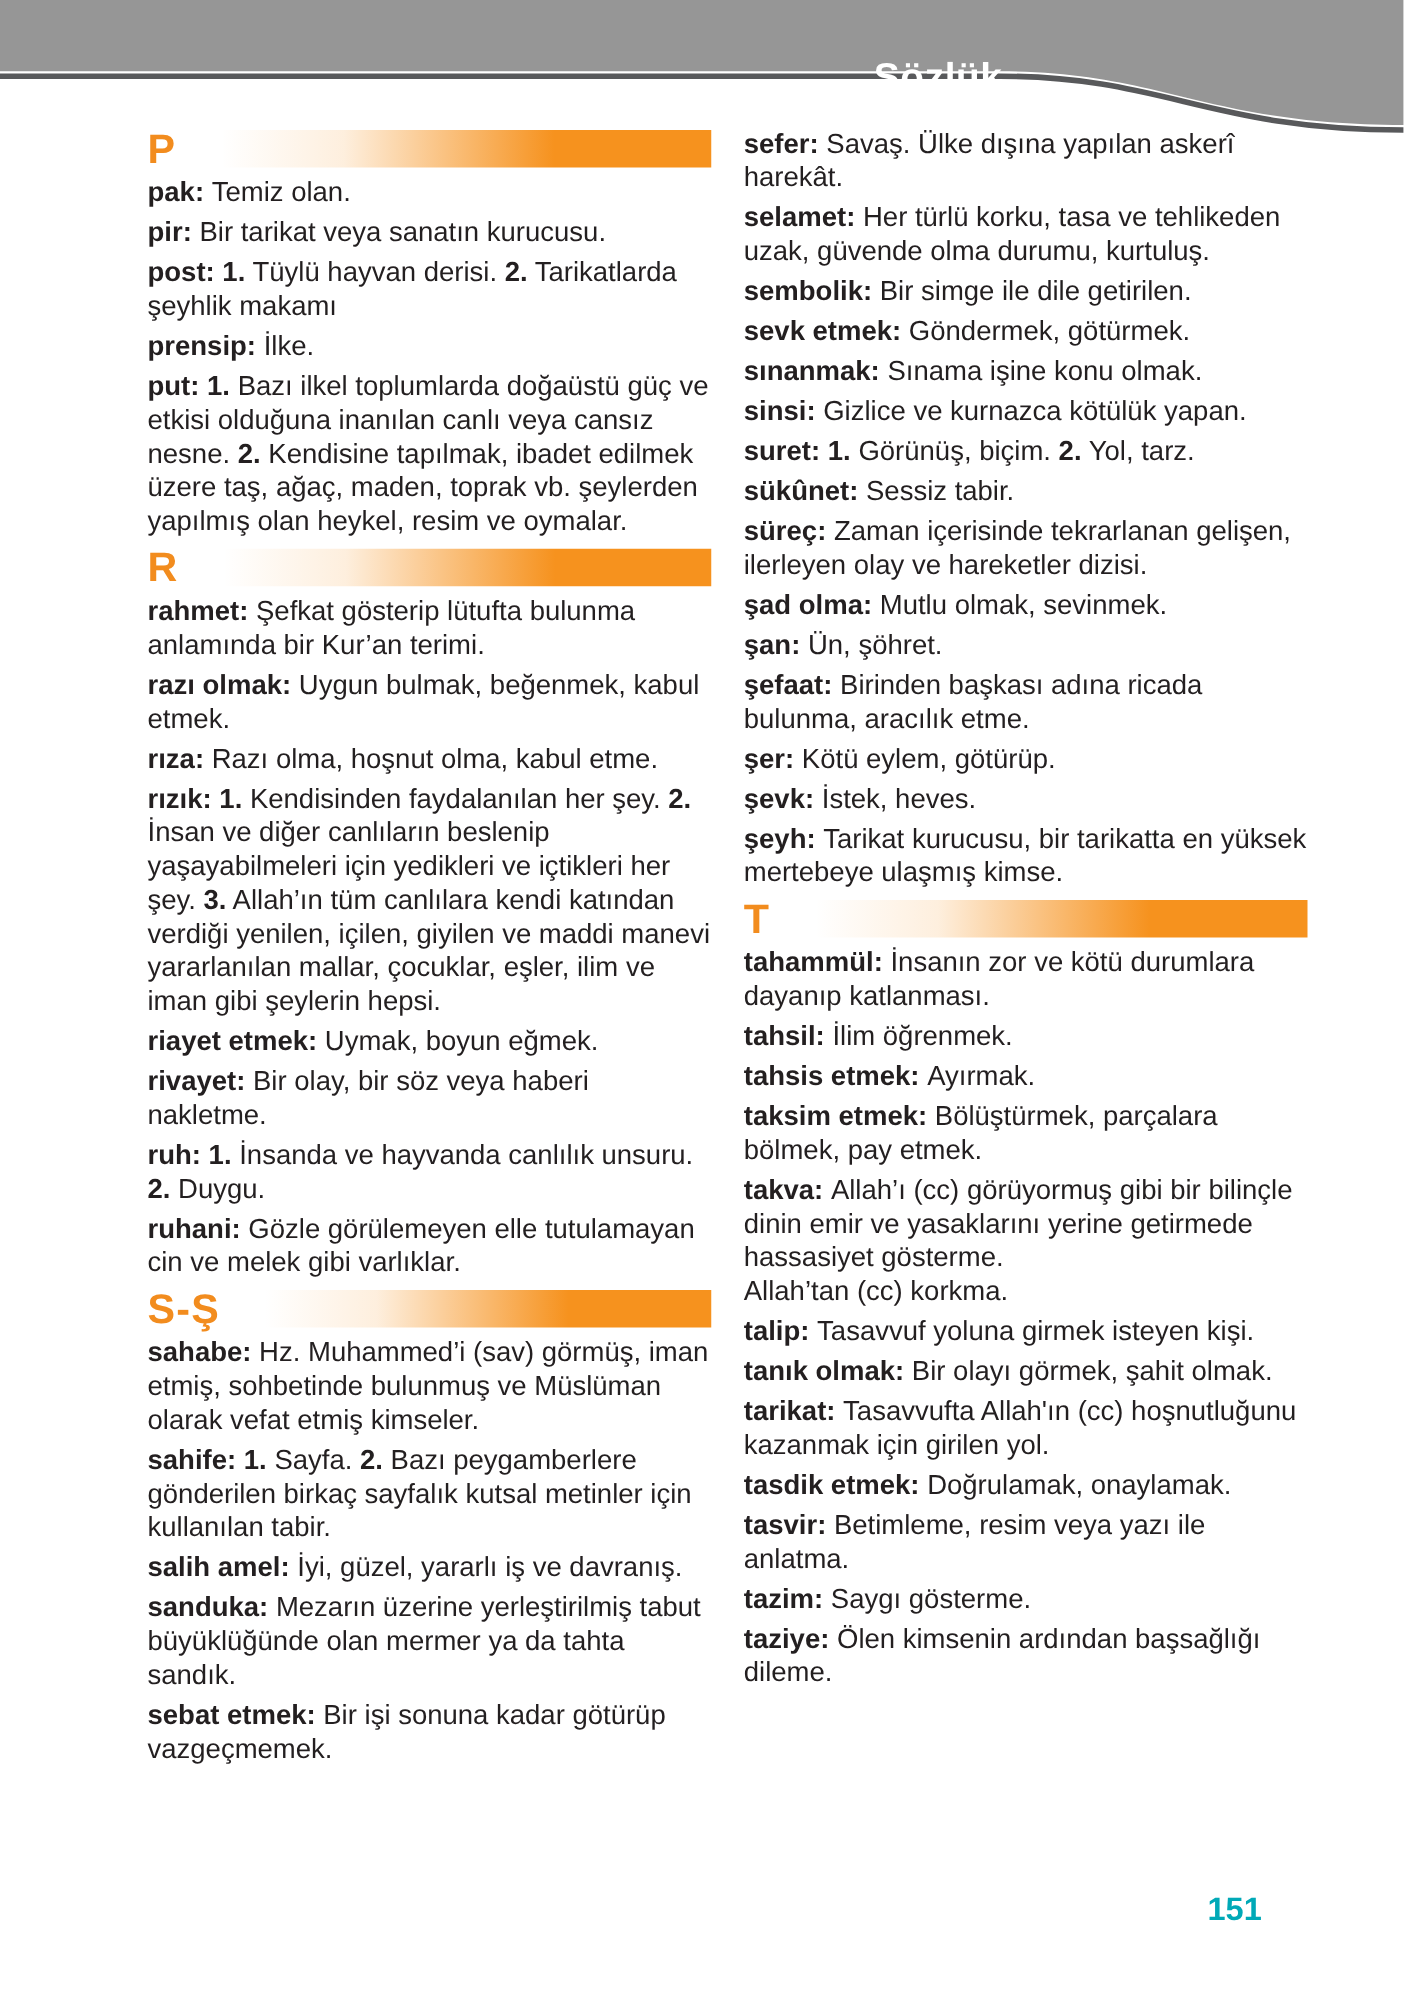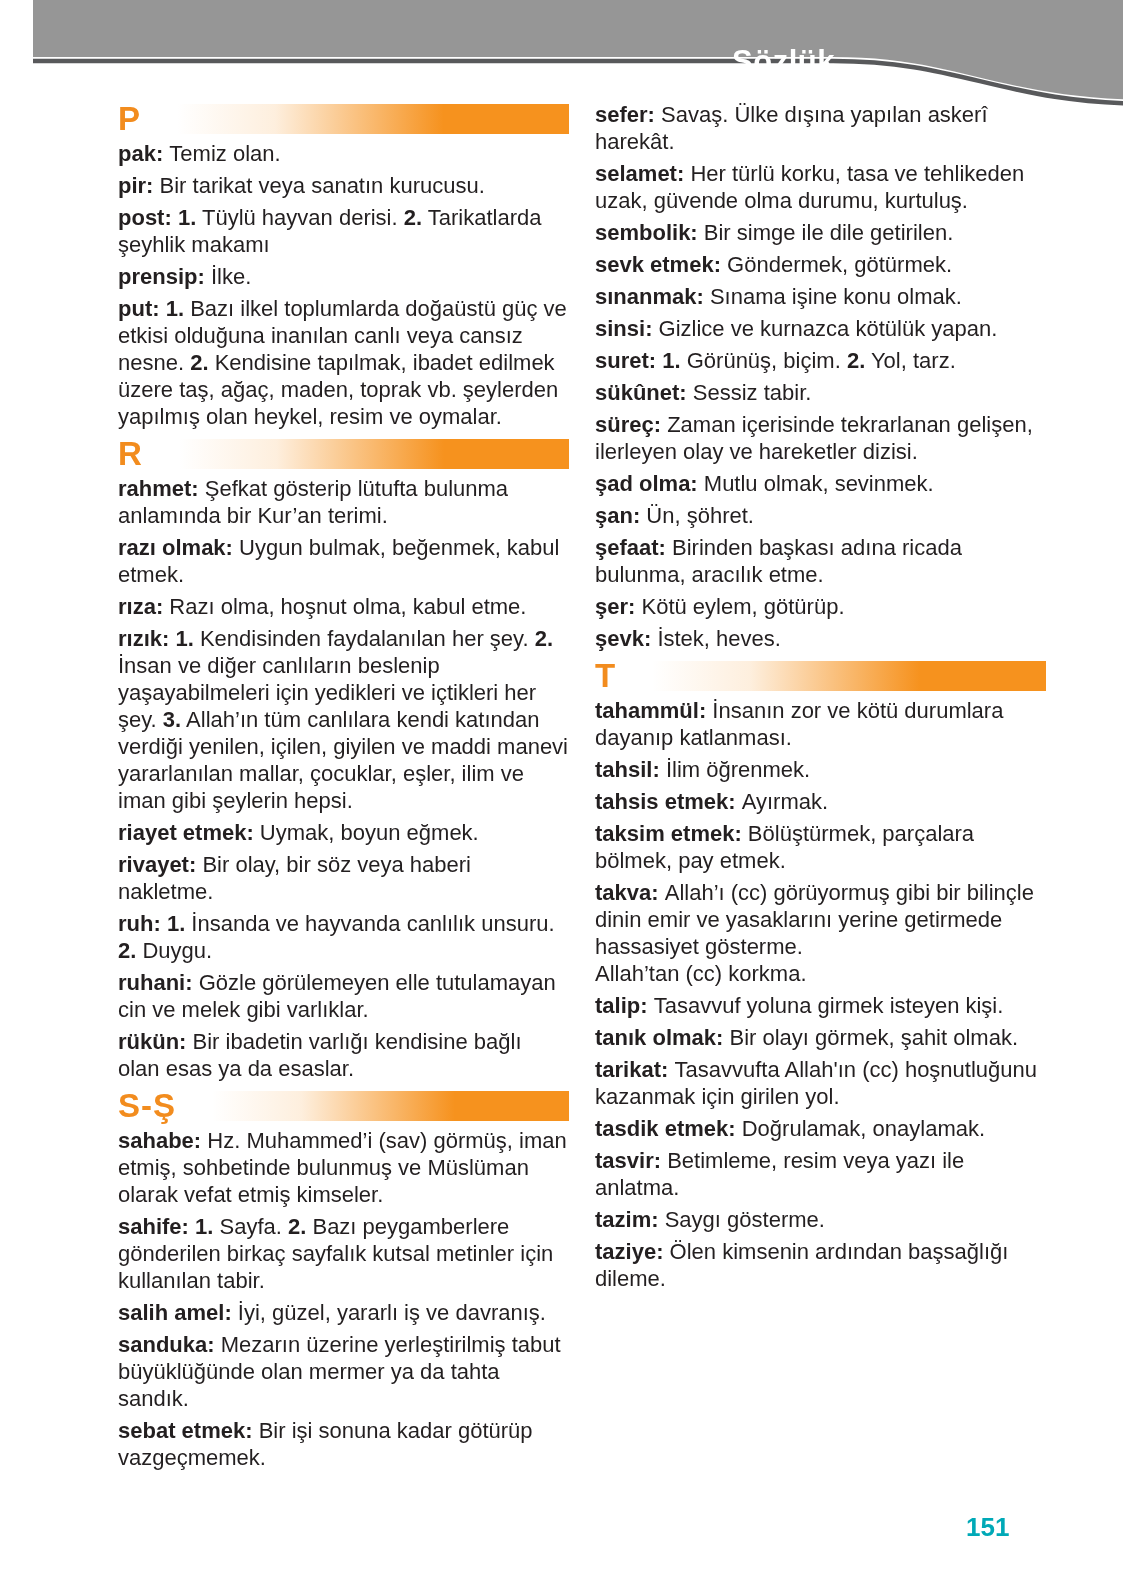--- a/index.html
+++ b/index.html
@@ -4,21 +4,21 @@
 <style>
   html,body{margin:0;padding:0;background:#fff;}
   .page{
     position:relative;
     width:1123px;height:1594px;
     background:#fff;
     overflow:hidden;
     font-family:"Liberation Sans", sans-serif;
     color:#231F20;
   }
-  .header-band{position:absolute;top:0;left:0;width:890px;height:120px;padding-left:33px;}
+  .header-band{position:absolute;top:0;left:0;width:890px;height:120px;}
   .header-band svg{display:block;}
   .header-title{
     position:absolute;top:44px;right:88px;
     font-size:31px;font-weight:bold;color:#ffffff;
     letter-spacing:0.5px;
   }
   .content{
     position:absolute;top:101px;left:118px;width:928px;
     display:flex;gap:26px;
   }
@@ -77,21 +77,20 @@
           <span class="section-bar"></span>
         </div>
         <p class="entry"><b class="term">rahmet: </b><span>Şefkat gösterip lütufta bulunma anlamında bir Kur’an terimi.</span></p>
         <p class="entry"><b class="term">razı olmak: </b><span>Uygun bulmak, beğenmek, kabul etmek.</span></p>
         <p class="entry"><b class="term">rıza: </b><span>Razı olma, hoşnut olma, kabul etme.</span></p>
         <p class="entry"><b class="term">rızık: </b><b>1.</b><span> Kendisinden faydalanılan her şey. </span><b>2.</b><span> İnsan ve diğer canlıların beslenip yaşayabilmeleri için yedikleri ve içtikleri her şey. </span><b>3.</b><span> Allah’ın tüm canlılara kendi katından verdiği yenilen, içilen, giyilen ve maddi manevi yararlanılan mallar, çocuklar, eşler, ilim ve iman gibi şeylerin hepsi.</span></p>
         <p class="entry"><b class="term">riayet etmek: </b><span>Uymak, boyun eğmek.</span></p>
         <p class="entry"><b class="term">rivayet: </b><span>Bir olay, bir söz veya haberi nakletme.</span></p>
         <p class="entry"><b class="term">ruh: </b><b>1.</b><span> İnsanda ve hayvanda canlılık unsuru. </span><b>2.</b><span> Duygu.</span></p>
         <p class="entry"><b class="term">ruhani: </b><span>Gözle görülemeyen elle tutulamayan cin ve melek gibi varlıklar.</span></p>
-        <p class="entry"><b class="term">rükün: </b><span>Bir ibadetin varlığı kendisine bağlı olan esas ya da esaslar.</span></p>
         <div class="section-header">
           <span class="section-letter">S-Ş</span>
           <span class="section-bar"></span>
         </div>
         <p class="entry"><b class="term">sahabe: </b><span>Hz. Muhammed’i (sav) görmüş, iman etmiş, sohbetinde bulunmuş ve Müslüman olarak vefat etmiş kimseler.</span></p>
         <p class="entry"><b class="term">sahife: </b><b>1.</b><span> Sayfa. </span><b>2.</b><span> Bazı peygamberlere gönderilen birkaç sayfalık kutsal metinler için kullanılan tabir.</span></p>
         <p class="entry"><b class="term">salih amel: </b><span>İyi, güzel, yararlı iş ve davranış.</span></p>
         <p class="entry"><b class="term">sanduka: </b><span>Mezarın üzerine yerleştirilmiş tabut büyüklüğünde olan mermer ya da tahta sandık.</span></p>
         <p class="entry"><b class="term">sebat etmek: </b><span>Bir işi sonuna kadar götürüp vazgeçmemek.</span></p>
       </div>
@@ -103,20 +102,21 @@
         <p class="entry"><b class="term">sınanmak: </b><span>Sınama işine konu olmak.</span></p>
         <p class="entry"><b class="term">sinsi: </b><span>Gizlice ve kurnazca kötülük yapan.</span></p>
         <p class="entry"><b class="term">suret: </b><b>1.</b><span> Görünüş, biçim. </span><b>2.</b><span> Yol, tarz.</span></p>
         <p class="entry"><b class="term">sükûnet: </b><span>Sessiz tabir.</span></p>
         <p class="entry"><b class="term">süreç: </b><span>Zaman içerisinde tekrarlanan gelişen, ilerleyen olay ve hareketler dizisi.</span></p>
         <p class="entry"><b class="term">şad olma: </b><span>Mutlu olmak, sevinmek.</span></p>
         <p class="entry"><b class="term">şan: </b><span>Ün, şöhret.</span></p>
         <p class="entry"><b class="term">şefaat: </b><span>Birinden başkası adına ricada bulunma, aracılık etme.</span></p>
         <p class="entry"><b class="term">şer: </b><span>Kötü eylem, götürüp.</span></p>
         <p class="entry"><b class="term">şevk: </b><span>İstek, heves.</span></p>
+        <p class="entry"><b class="term">şeyh: </b><span>Tarikat kurucusu, bir tarikatta en yüksek mertebeye ulaşmış kimse.</span></p>
         <div class="section-header">
           <span class="section-letter">T</span>
           <span class="section-bar"></span>
         </div>
         <p class="entry"><b class="term">tahammül: </b><span>İnsanın zor ve kötü durumlara dayanıp katlanması.</span></p>
         <p class="entry"><b class="term">tahsil: </b><span>İlim öğrenmek.</span></p>
         <p class="entry"><b class="term">tahsis etmek: </b><span>Ayırmak.</span></p>
         <p class="entry"><b class="term">taksim etmek: </b><span>Bölüştürmek, parçalara bölmek, pay etmek.</span></p>
         <p class="entry"><b class="term">takva: </b><span>Allah’ı (cc) görüyormuş gibi bir bilinçle dinin emir ve yasaklarını yerine getirmede hassasiyet gösterme.</span><br><span>Allah’tan (cc) korkma.</span></p>
         <p class="entry"><b class="term">talip: </b><span>Tasavvuf yoluna girmek isteyen kişi.</span></p>

